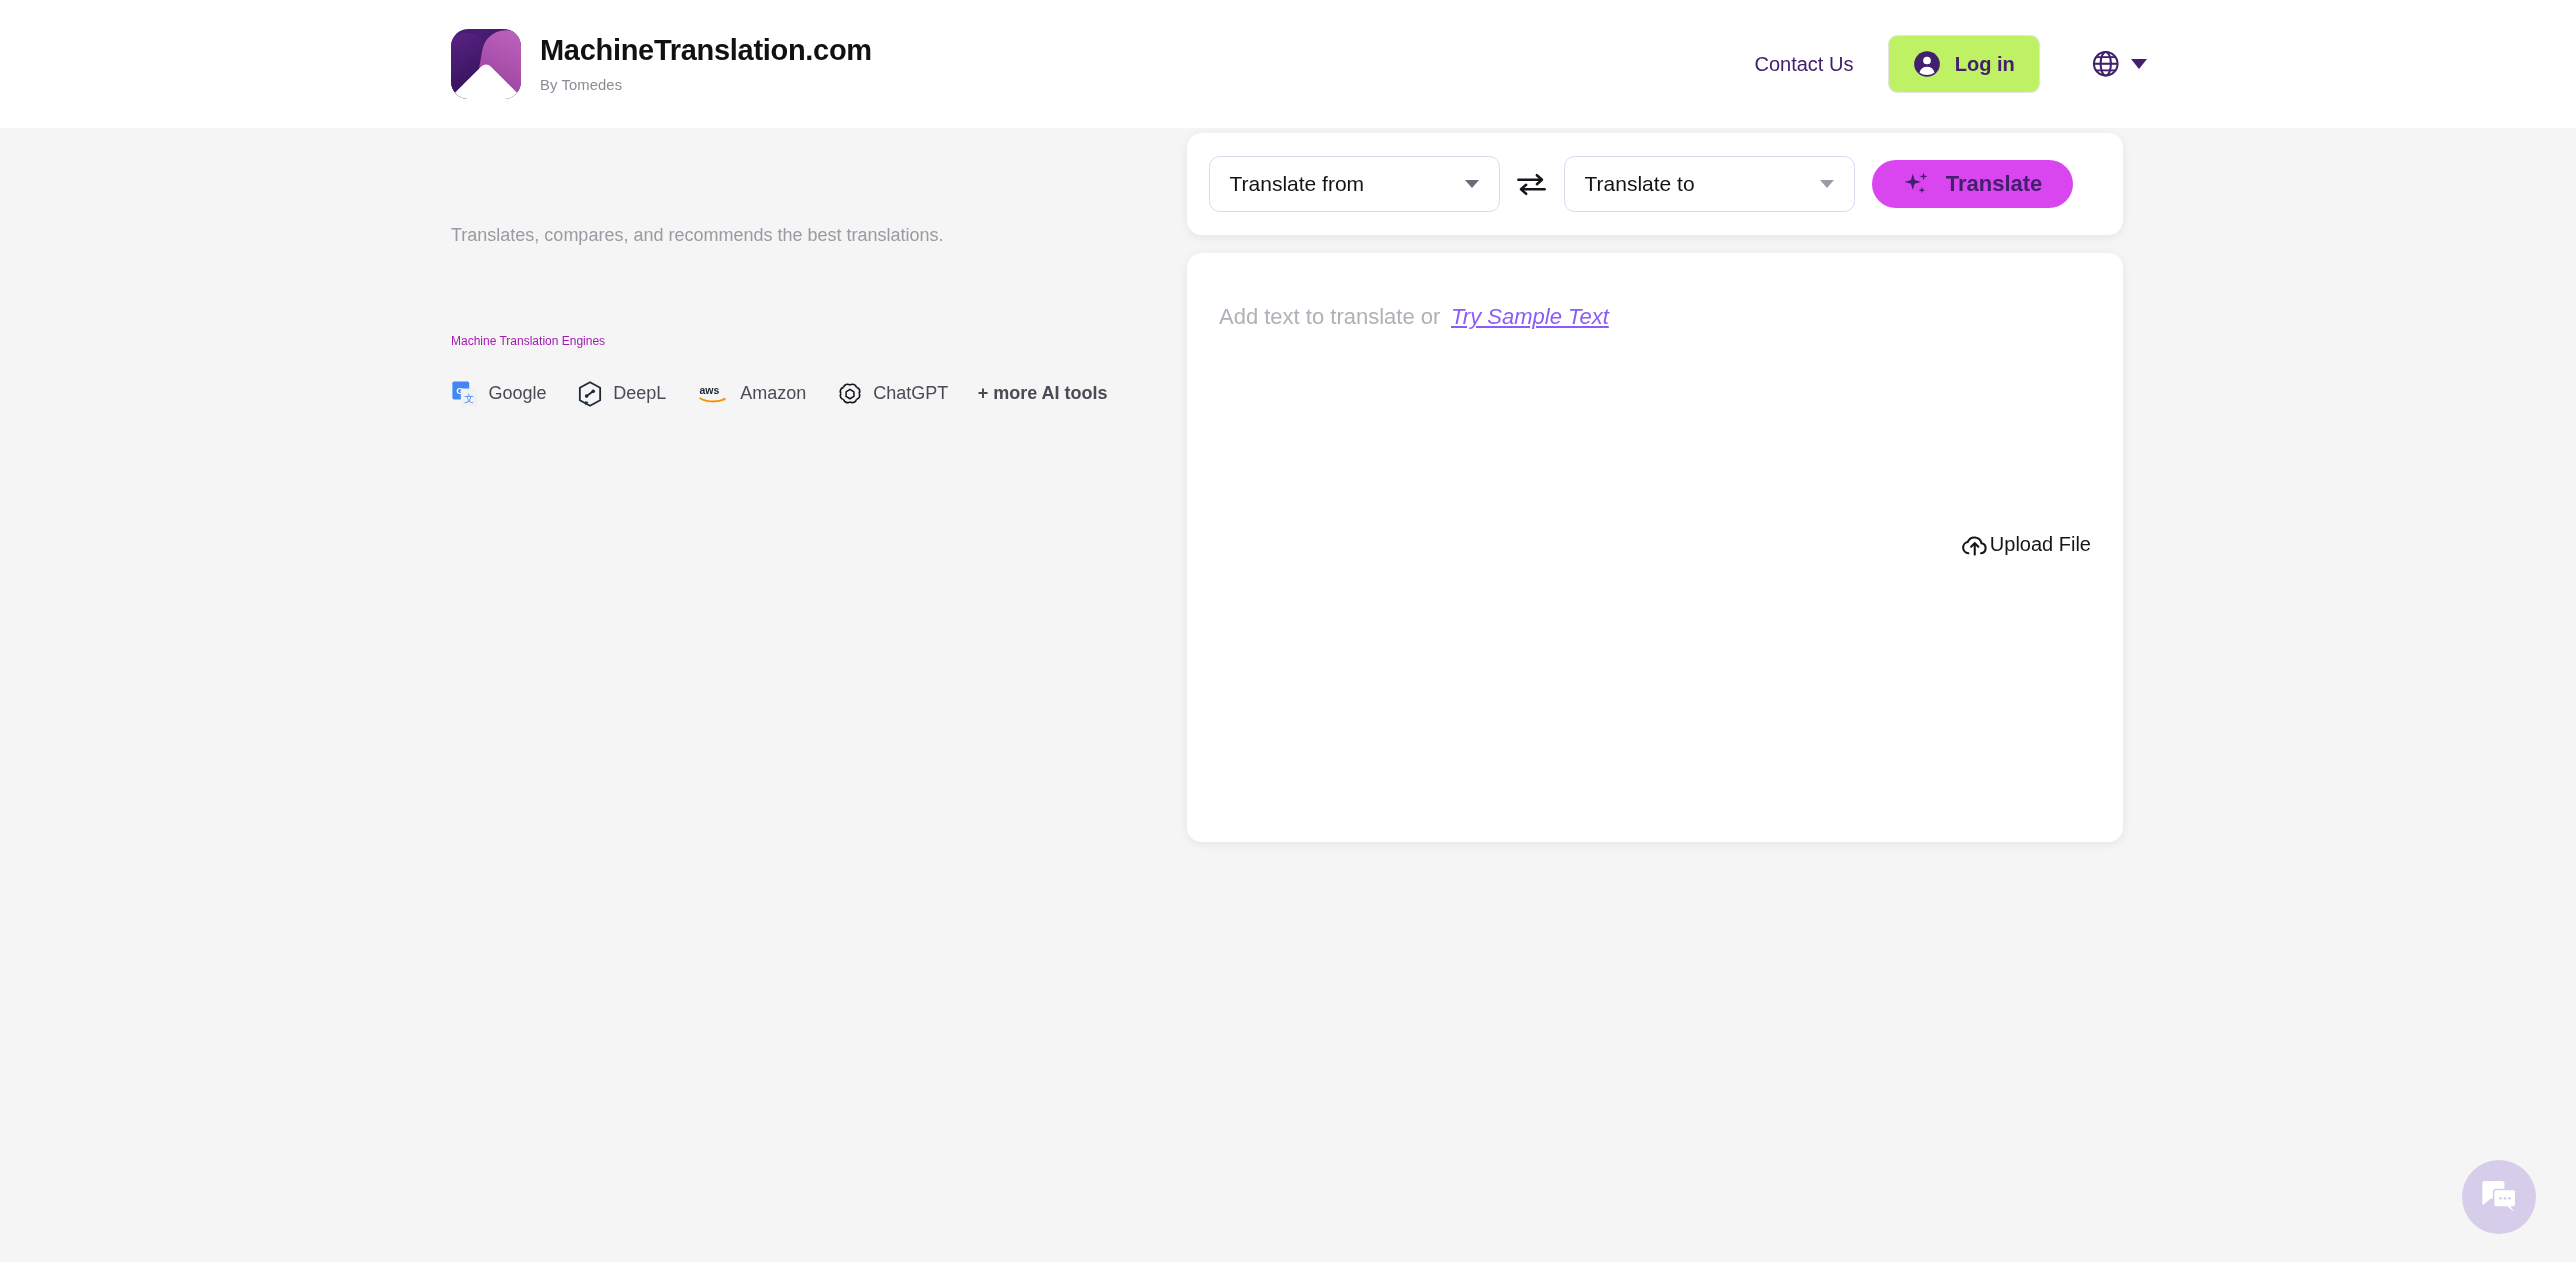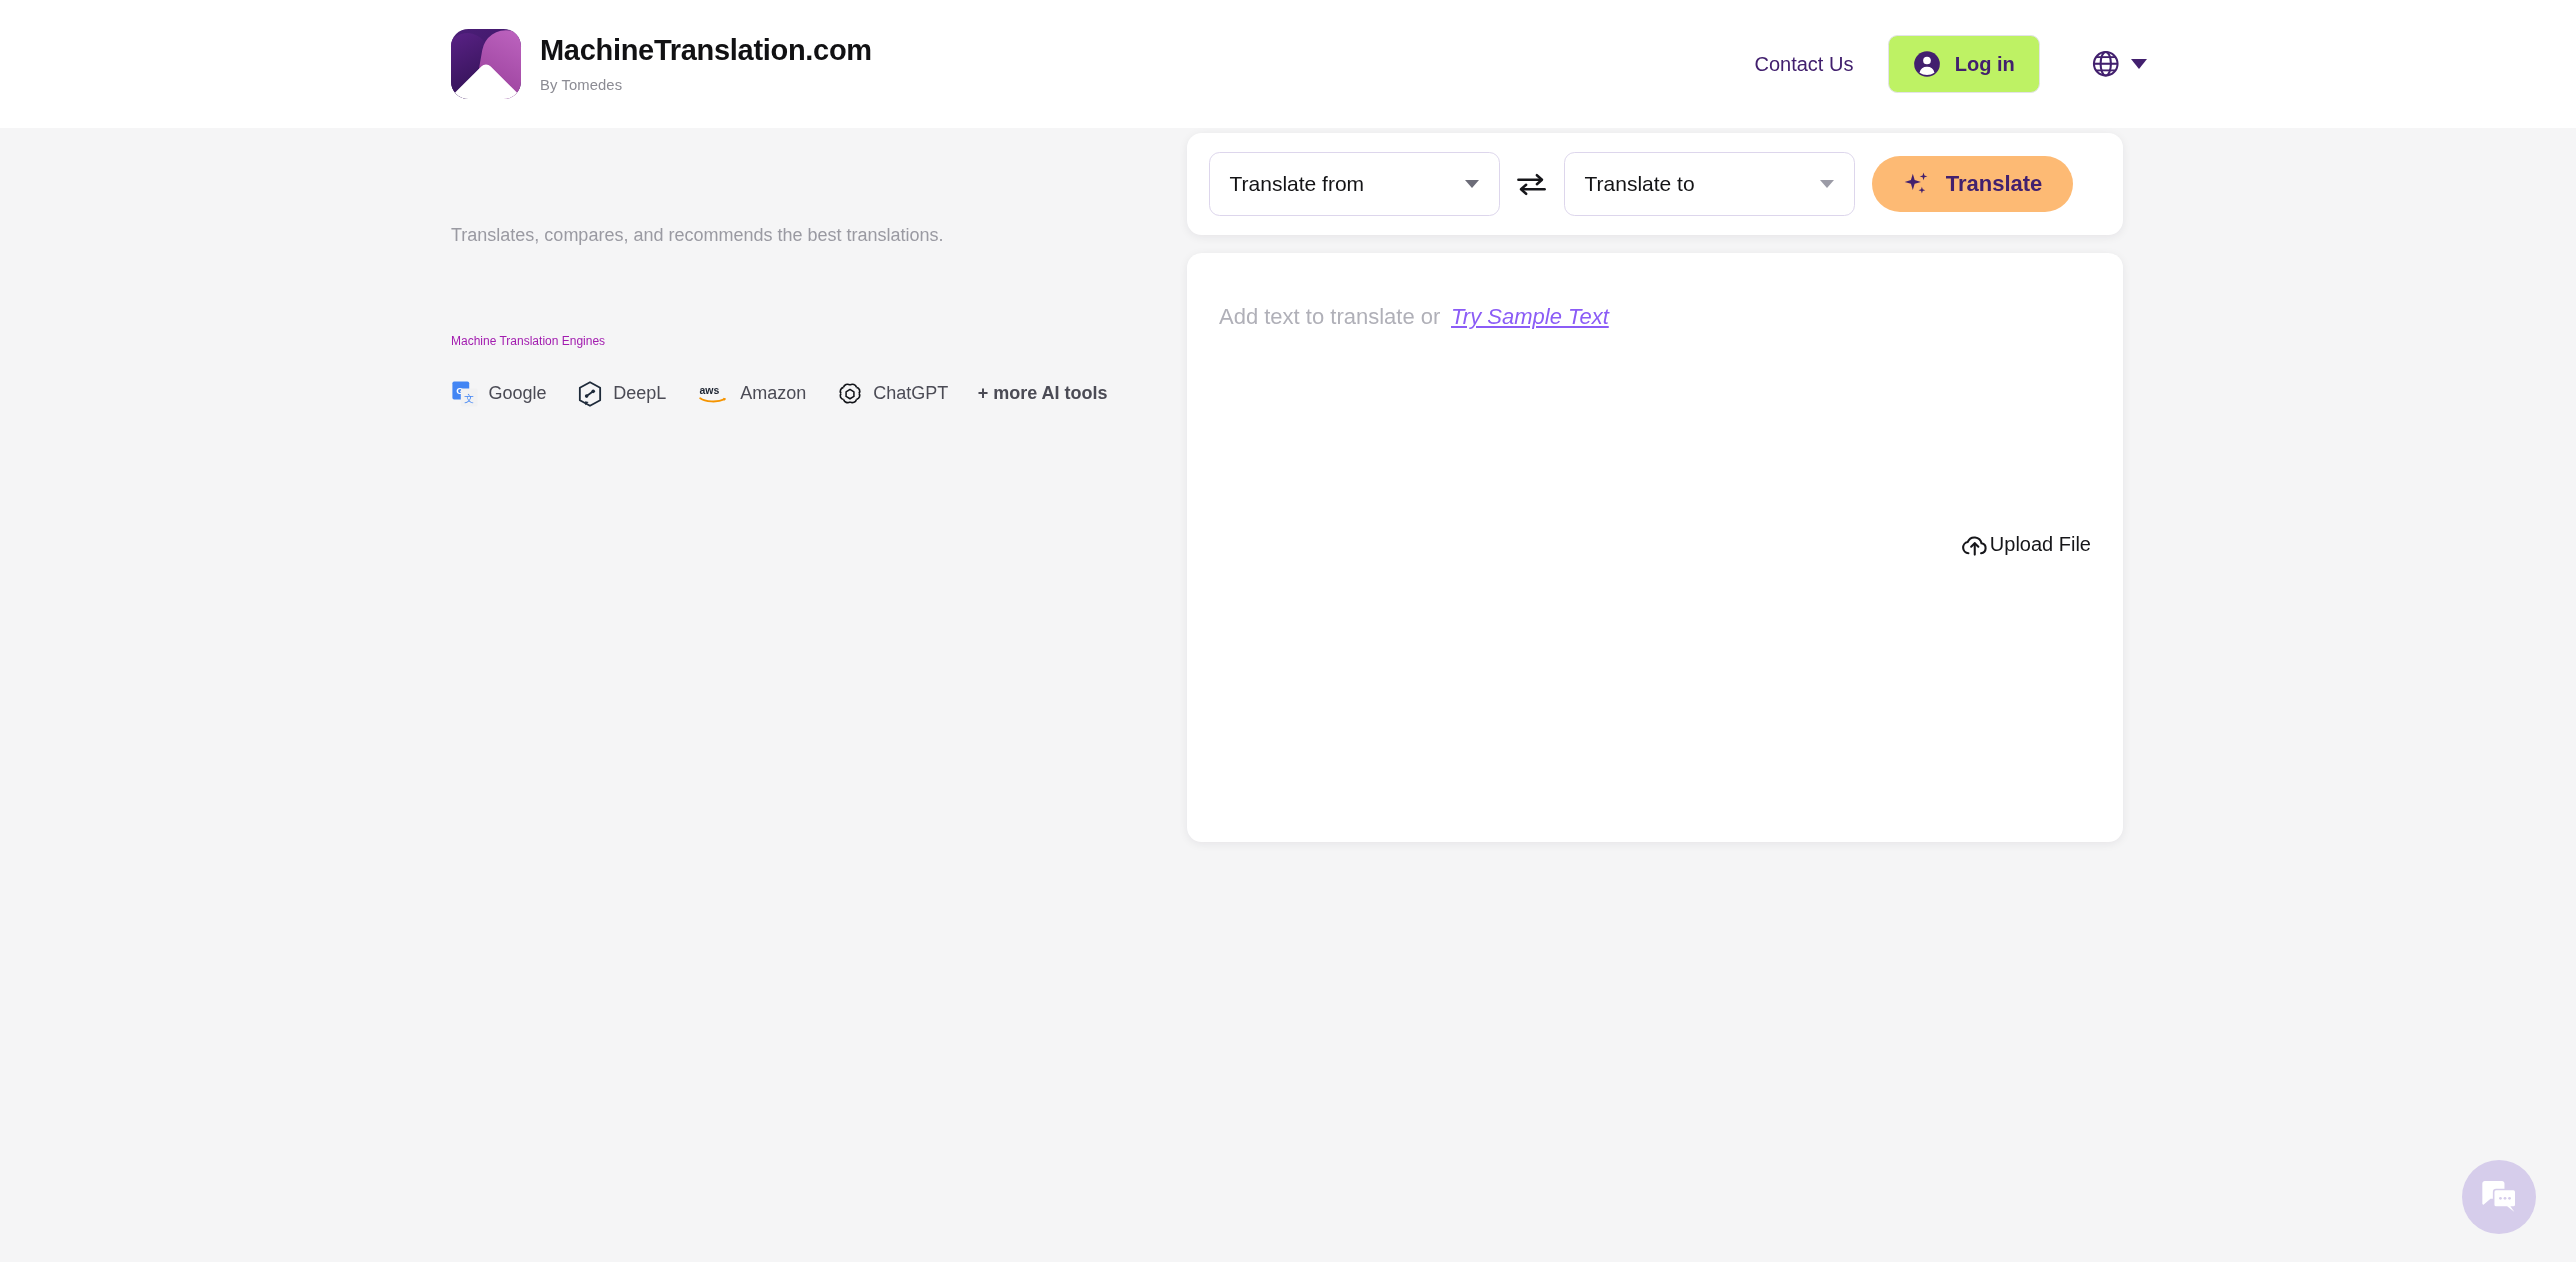--- a/index.html
+++ b/index.html
@@ -147,21 +147,21 @@
     left:1187px; top:133px;
     width:936px; height:102px;
     background:#fff;
     border-radius:14.8px;
     box-shadow:0 2px 9.4px rgba(25,20,40,.07);
     display:flex;
     align-items:center;
     padding:0 21.5px;
   }
   .lang-select{
-    width:291px; height:64px;
+    width:291px; height:56px;
     border:0.7px solid #ddd6ec;
     border-radius:10.7px;
     background:#fff;
     display:flex; align-items:center;
     padding:0 20px;
     cursor:pointer;
   }
   .lang-select .val{
     font-size:21px; color:#141416; flex:1;
   }
@@ -173,22 +173,22 @@
     flex:0 0 auto;
   }
   .chev.muted{ border-top-color:#9b9ba6; }
   .swap-btn{
     width:64px; display:flex; align-items:center; justify-content:center;
     cursor:pointer;
   }
   .swap-ico{ width:31px; height:27px; }
   .translate-btn{
     margin-left:17.4px;
-    height:56px; padding:0 31px;
-    background:#fdba74;
+    height:48px; padding:0 31px;
+    background:#d946ef;
     border-radius:32px;
     border:none;
     display:flex; align-items:center; gap:14.8px;
     cursor:pointer;
   }
   .sparkle-ico{ width:28px; height:28px; }
   .translate-label{
     font-size:22px; font-weight:600; color:#42206e;
     font-family:"Liberation Sans", sans-serif;
   }

